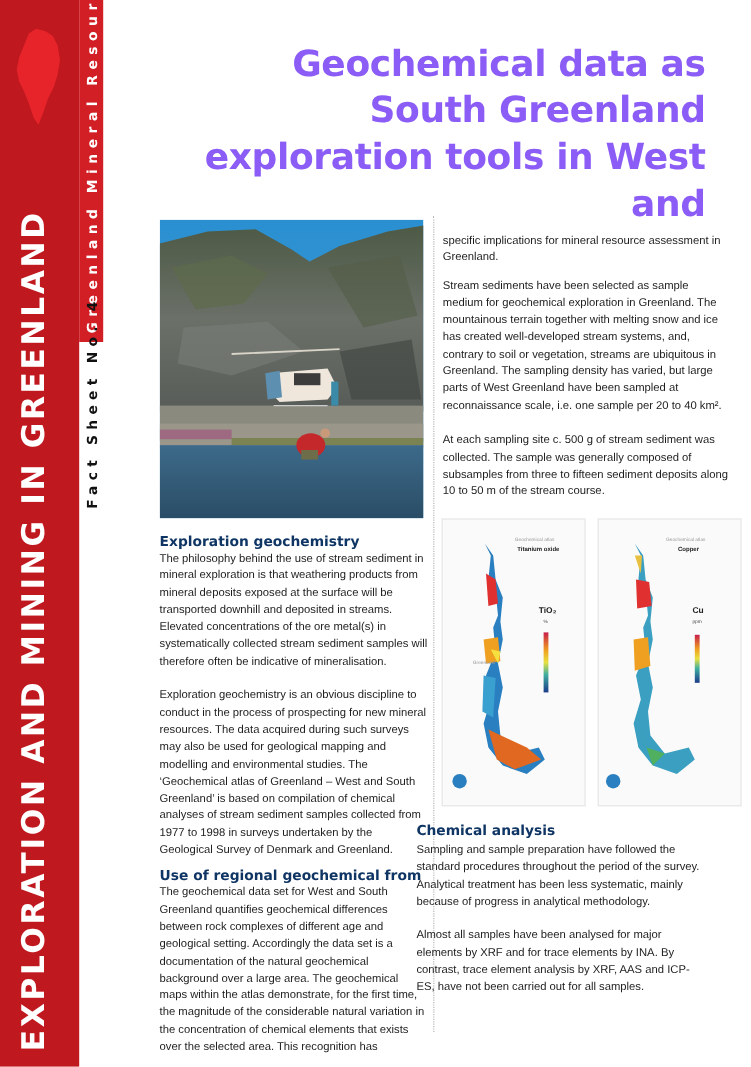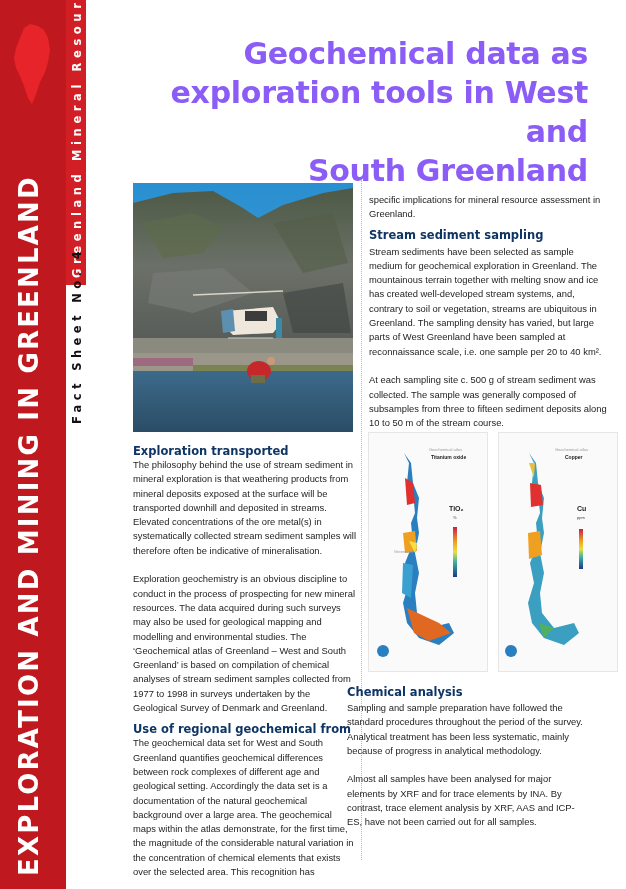--- a/index.html
+++ b/index.html
@@ -81,22 +81,22 @@
     <path d="M14 6 L20 2 L28 4 L34 8 L38 16 L40 28 L38 40 L35 50 L30 60 L26 72 L22 82 L18 76 L14 64 L10 54 L6 46 L4 36 L6 26 L10 16 Z" fill="#e8242b"></path>
   </svg>
   <div class="sidebar-title">EXPLORATION AND MINING IN GREENLAND</div>
 </div>
 <div class="strip-red"></div>
 <div class="strip-red-text">Greenland Mineral Resources</div>
 <div class="strip-white-text">Fact Sheet No. 4</div>
 
 <div class="title">
   <div>Geochemical data as</div>
+  <div>South Greenland</div>
   <div>exploration tools in West and</div>
-  <div>South Greenland</div>
 </div>
 
 <div class="photo">
   <svg width="220" height="249" viewBox="0 0 220 249">
     <defs>
       <linearGradient id="sky" x1="0" y1="0" x2="0" y2="1">
         <stop offset="0" stop-color="#2a8fd0"></stop>
           <stop offset="1" stop-color="#4aa6df"></stop>
       </linearGradient>
       <linearGradient id="rock" x1="0" y1="0" x2="0" y2="1">
@@ -130,33 +130,32 @@
 
     <ellipse cx="126" cy="188" rx="12" ry="10" fill="#c4282b"></ellipse>
     <circle cx="138" cy="178" r="4" fill="#c89a7a"></circle>
     <rect x="118" y="192" width="14" height="8" fill="#6d6d4a"></rect>
   </svg>
 </div>
 
 <div class="divider"></div>
 
 <div class="col left-col">
-  <h3>Exploration transported</h3>
+  <h3>Exploration geochemistry</h3>
   <p>The philosophy behind the use of stream sediment in mineral exploration is that weathering products from mineral deposits exposed at the surface will be transported downhill and deposited in streams. Elevated concentrations of the ore metal(s) in systematically collected stream sediment samples will therefore often be indicative of mineralisation.</p>
   <div class="gap"></div>
   <p>Exploration geochemistry is an obvious discipline to conduct in the process of prospecting for new mineral resources. The data acquired during such surveys may also be used for geological mapping and modelling and environmental studies. The ‘Geochemical atlas of Greenland – West and South Greenland’ is based on compilation of chemical analyses of stream sediment samples collected from 1977 to 1998 in surveys undertaken by the Geological Survey of Denmark and Greenland.</p>
   <div style="height:7px"></div>
   <h3>Use of regional geochemical from</h3>
   <p>The geochemical data set for West and South Greenland quantifies geochemical differences between rock complexes of different age and geological setting. Accordingly the data set is a documentation of the natural geochemical background over a large area. The geochemical maps within the atlas demonstrate, for the first time, the magnitude of the considerable natural variation in the concentration of chemical elements that exists over the selected area. This recognition has</p>
 </div>
 
 <div class="col right-col-top">
   <p>specific implications for mineral resource assessment in Greenland.</p>
   <div style="height:6px"></div>
-  <h3>Stream sediment sampling</h3>
   <div style="height:3px"></div>
   <p>Stream sediments have been selected as sample medium for geochemical exploration in Greenland. The mountainous terrain together with melting snow and ice has created well-developed stream systems, and, contrary to soil or vegetation, streams are ubiquitous in Greenland. The sampling density has varied, but large parts of West Greenland have been sampled at reconnaissance scale, i.e. one sample per 20 to 40 km².</p>
   <div class="gap"></div>
   <p>At each sampling site c. 500 g of stream sediment was collected. The sample was generally composed of subsamples from three to fifteen sediment deposits along 10 to 50 m of the stream course.</p>
 </div>
 
 <div class="maps">
   <div class="map-panel" style="left:0">
     <svg viewBox="0 0 118 238">
       <text x="60" y="18" font-size="4" fill="#999" font-family="Liberation Sans, sans-serif">Geochemical atlas</text>

